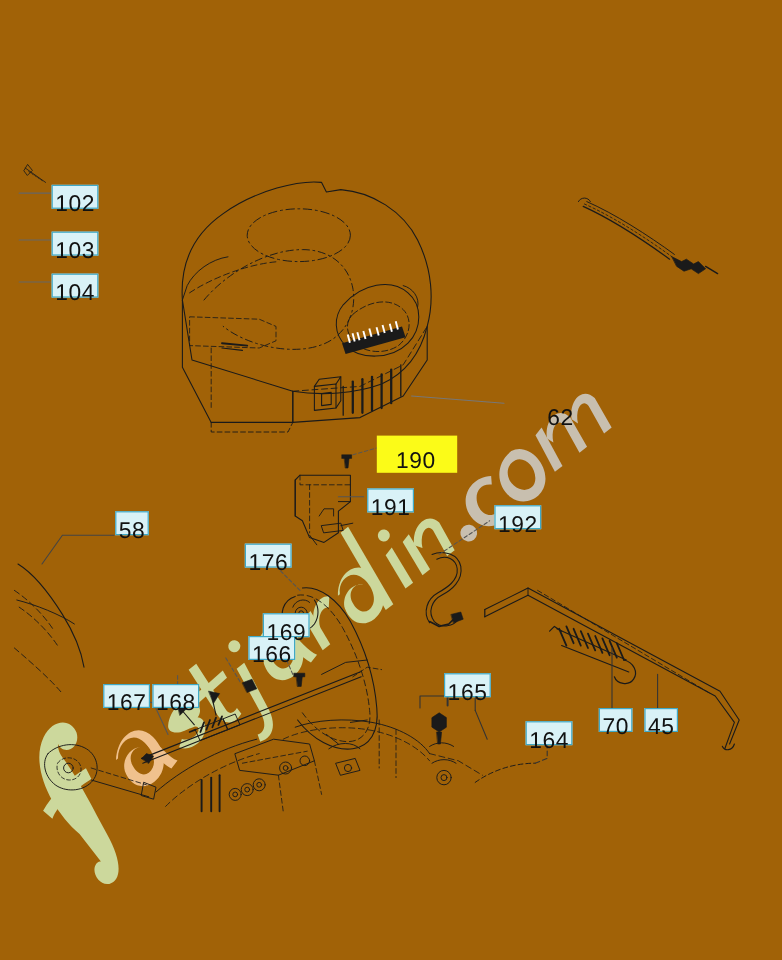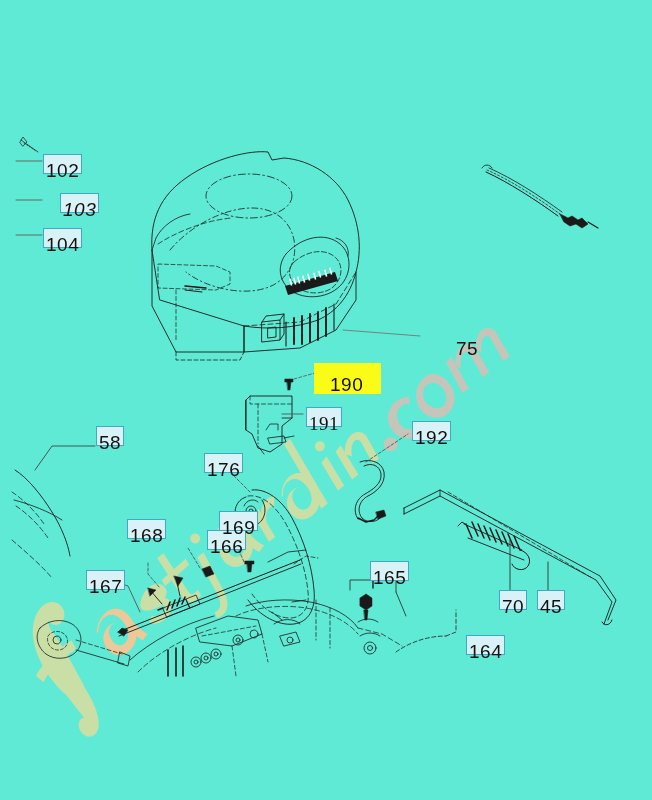--- a/index.html
+++ b/index.html
@@ -8,21 +8,21 @@
     padding: 0;
     background: #ffffff;
   }
   body {
     font-family: "Liberation Sans", sans-serif;
   }
   #stage {
     position: relative;
     width: 652px;
     height: 800px;
-    background: #5eead4;
+    background: #a16207;
     overflow: hidden;
   }
   #diagram-svg, #watermark-svg {
     position: absolute;
     left: 0;
     top: 0;
     width: 652px;
     height: 800px;
   }
   #watermark-svg { z-index: 1; }
@@ -417,31 +417,31 @@
         <path d="M76,640 L122,654" stroke-dasharray="4 2.5" stroke-width="0.7"></path>
         <path d="M76,650 L124,664"></path>
         <path d="M120,652 L130,656 L128,666 L118,663 Z"></path>
       </g>
 
     </g>
   </svg>
 
   <div id="labels-layer">
       <div class="callout" style="left: 46px; top: 161px;"><span class="hl cyan"></span><span class="num">102</span></div>
-      <div class="callout" style="left: 63px; top: 200px; font-style: italic;"><span class="hl cyan"></span><span class="num">103</span></div>
+      <div class="callout" style="left: 46px; top: 200px;"><span class="hl cyan"></span><span class="num">103</span></div>
       <div class="callout" style="left: 46px; top: 235px;"><span class="hl cyan"></span><span class="num">104</span></div>
-      <div class="callout" style="left: 456px; top: 339px;"><span class="num">75</span></div>
+      <div class="callout" style="left: 456px; top: 339px;"><span class="num">62</span></div>
       <div class="callout" style="left: 330px; top: 375px;"><span class="hl yellow"></span><span class="num">190</span></div>
-      <div class="callout" style="left: 309px; top: 414px; font-family: Liberation Serif, serif;"><span class="hl cyan"></span><span class="num">191</span></div>
+      <div class="callout" style="left: 309px; top: 414px;"><span class="hl cyan"></span><span class="num">191</span></div>
       <div class="callout" style="left: 415px; top: 428px;"><span class="hl cyan"></span><span class="num">192</span></div>
       <div class="callout" style="left: 99px; top: 433px;"><span class="hl cyan"></span><span class="num">58</span></div>
       <div class="callout" style="left: 207px; top: 460px;"><span class="hl cyan"></span><span class="num">176</span></div>
       <div class="callout" style="left: 222px; top: 518px;"><span class="hl cyan"></span><span class="num">169</span></div>
       <div class="callout" style="left: 177px; top: 537px; margin-left: 33px;"><span class="hl cyan"></span><span class="num">166</span></div>
-      <div class="callout" style="left: 130px; top: 526px;"><span class="hl cyan"></span><span class="num">168</span></div>
+      <div class="callout" style="left: 130px; top: 577px;"><span class="hl cyan"></span><span class="num">168</span></div>
       <div class="callout" style="left: 89px; top: 577px;"><span class="hl cyan"></span><span class="num">167</span></div>
       <div class="callout" style="left: 373px; top: 568px;"><span class="hl cyan"></span><span class="num">165</span></div>
-      <div class="callout" style="left: 441px; top: 642px; margin-left: 28px;"><span class="hl cyan"></span><span class="num">164</span></div>
+      <div class="callout" style="left: 441px; top: 608px;"><span class="hl cyan"></span><span class="num">164</span></div>
       <div class="callout" style="left: 502px; top: 597px;"><span class="hl cyan"></span><span class="num">70</span></div>
       <div class="callout" style="left: 540px; top: 597px;"><span class="hl cyan"></span><span class="num">45</span></div>
     </div>
 
 </div>
 
 </body></html>

